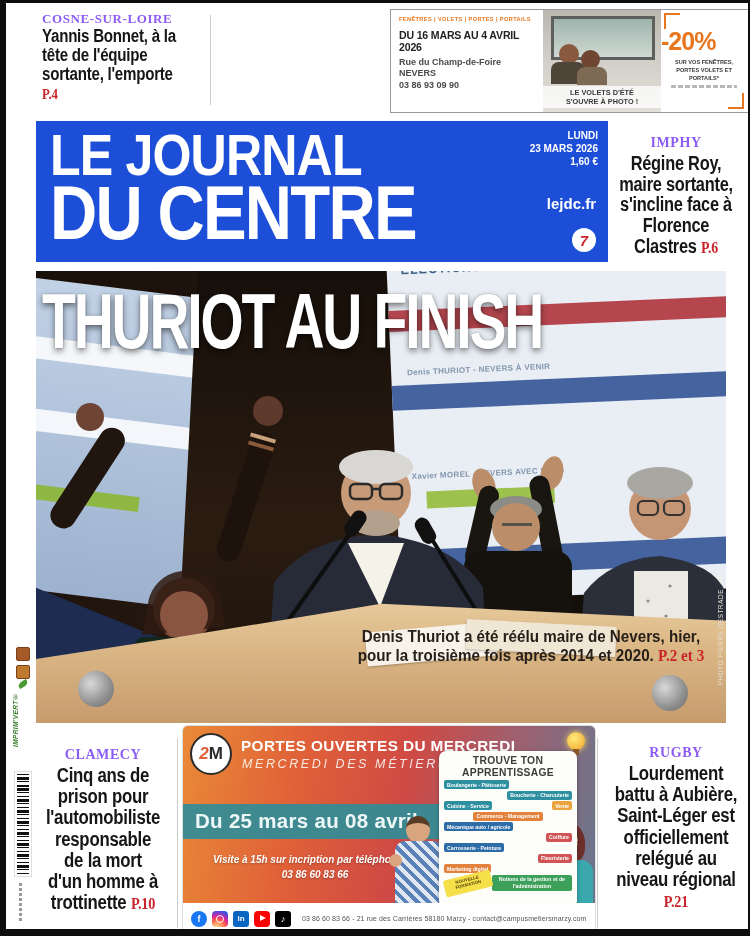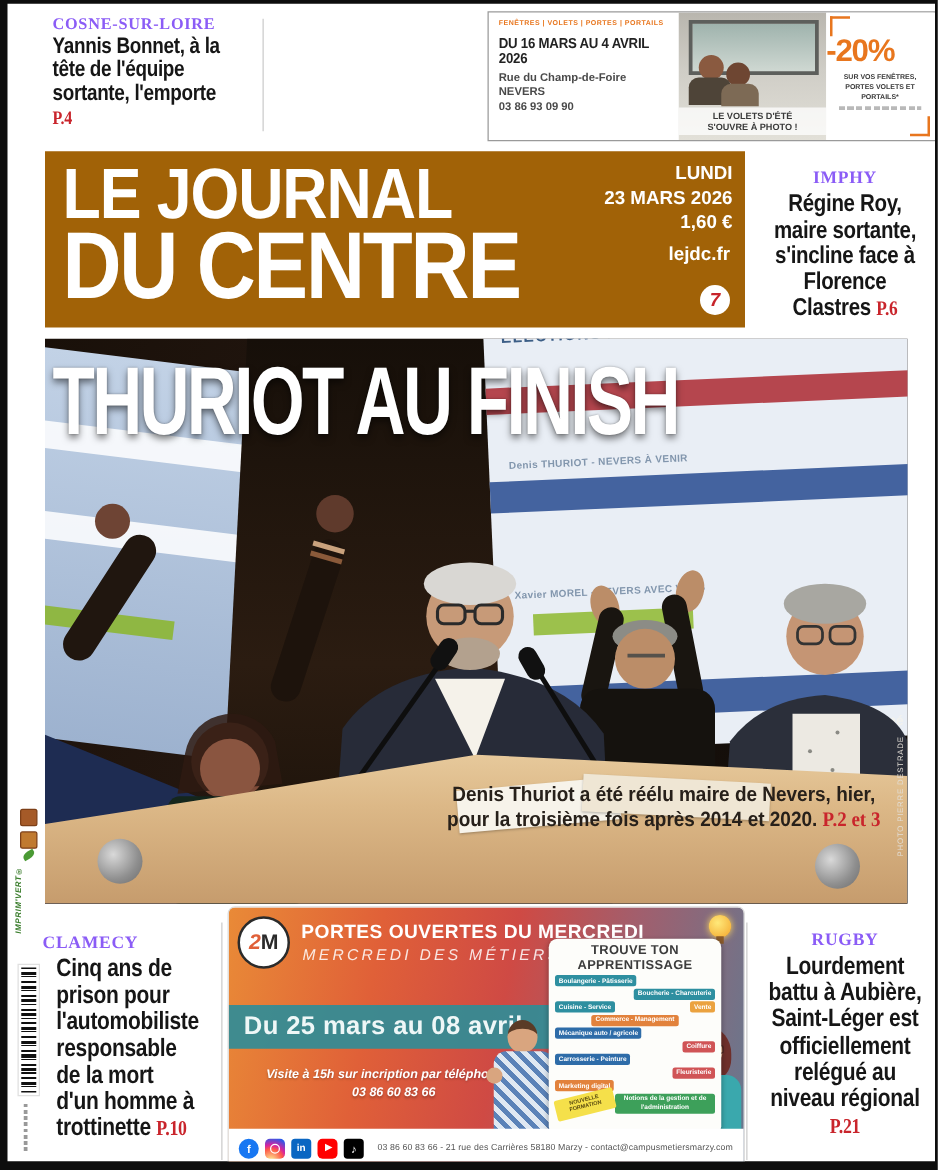--- a/index.html
+++ b/index.html
@@ -33,24 +33,24 @@
   .sb-cap{position:absolute;left:0;right:0;bottom:4px;text-align:center;font-size:7.3px;font-weight:800;color:#3a3a3a;line-height:1.25;background:rgba(255,255,255,.75);padding:2px 0;}
   .sb-col3{width:86px;position:relative;background:#fff;}
   .sb-pct{font-size:25px;font-weight:900;color:#e8761e;text-align:left;margin-top:17px;letter-spacing:-1px;}
   .sb-sub{font-size:5.6px;font-weight:bold;color:#3a3a3a;text-align:center;margin-top:3px;line-height:1.4;padding:0 6px;}
   .sb-fine{height:3px;margin:3px 10px 0 10px;background:repeating-linear-gradient(90deg,#b9b9b9 0 5px,transparent 5px 7px);}
   .corner{position:absolute;width:14px;height:14px;border:2.5px solid #e8761e;}
   .c-tl{left:3px;top:3px;border-right:none;border-bottom:none;}
   .c-br{right:3px;bottom:3px;border-left:none;border-top:none;}
 
   
-  .mast{background:#a16207;}
+  .mast{background:#1d4ed8;padding-left:12px;}
   .mh-t1{font-size:57px;font-weight:900;color:#fff;line-height:.92;letter-spacing:-1px;transform:scaleX(.88);transform-origin:top left;font-stretch:condensed;}
   .mh-t2{font-size:76px;font-weight:900;color:#fff;line-height:.95;letter-spacing:-2px;transform:scaleX(.86);transform-origin:top left;font-stretch:condensed;margin-top:-4px;}
-  .mh-right{position:absolute;right:10px;top:8px;text-align:right;color:#fff;font-size:15px;font-weight:bold;line-height:1.3;}
+  .mh-right{position:absolute;right:10px;top:8px;text-align:right;color:#fff;font-size:10px;font-weight:bold;line-height:1.3;}
   .mh-site{position:absolute;right:12px;top:74px;color:#fff;font-size:15px;font-weight:bold;}
   .mh-logo{position:absolute;right:12px;bottom:10px;width:24px;height:24px;border-radius:50%;background:#fff;display:flex;align-items:center;justify-content:center;font-weight:900;font-size:15px;color:#c7242b;font-style:italic;}
 
   
   .photo{background:linear-gradient(115deg,#191009 0%,#241710 35%,#17100b 60%,#120d09 100%);overflow:hidden;}
   .scrL{position:absolute;left:-28px;top:18px;width:218px;height:310px;background:linear-gradient(180deg,#c2d2e6,#9db2cf);transform:rotate(7deg);}
   .scrL .band{position:absolute;left:8px;right:10px;height:22px;background:rgba(255,255,255,.85);}
   .scrL .green{position:absolute;left:10px;top:205px;width:128px;height:15px;background:#8fb743;}
   .wedge{position:absolute;left:0;bottom:0;width:150px;height:165px;background:#1e2c52;clip-path:polygon(0 18%,100% 55%,100% 100%,0 100%);}
   .curtain{position:absolute;left:152px;top:0;width:226px;height:372px;background:linear-gradient(180deg,#160f09,#2b1c11 70%,#20150c);transform:skewX(-3deg);}
@@ -277,21 +277,21 @@
       <span class="pref" style="font-size:1em;">P.2 et 3</span>
     </div>
 
     <div class="photo-headline">THURIOT AU FINISH</div>
     <div class="credit">PHOTO PIERRE DESTRADE</div>
   </div>
 
   <div class="abs vline" style="left:171px;top:735px;height:190px;"></div>
   <div class="abs vline" style="left:591px;top:735px;height:190px;"></div>
 
-  <div class="abs brief-center" style="left:28px;top:744px;width:138px;">
+  <div class="abs brief-center" style="left:28px;top:744px;width:138px;text-align:center;">
     <div class="brief-label" style="font-size:14px;">CLAMECY</div>
     <div class="brief-head" style="font-size:20px;margin-top:2px;"><span>Cinq ans de prison pour l'automobiliste responsable de la mort d'un homme à trottinette</span> <span class="pref">P.10</span></div>
   </div>
 
   <div class="abs camp" style="left:176px;top:722px;width:412px;height:208px;">
     <div class="camp-logo">
           <i>2</i>
           <span>M</span>
         </div>
     <div class="camp-title">PORTES OUVERTES DU MERCREDI</div>

